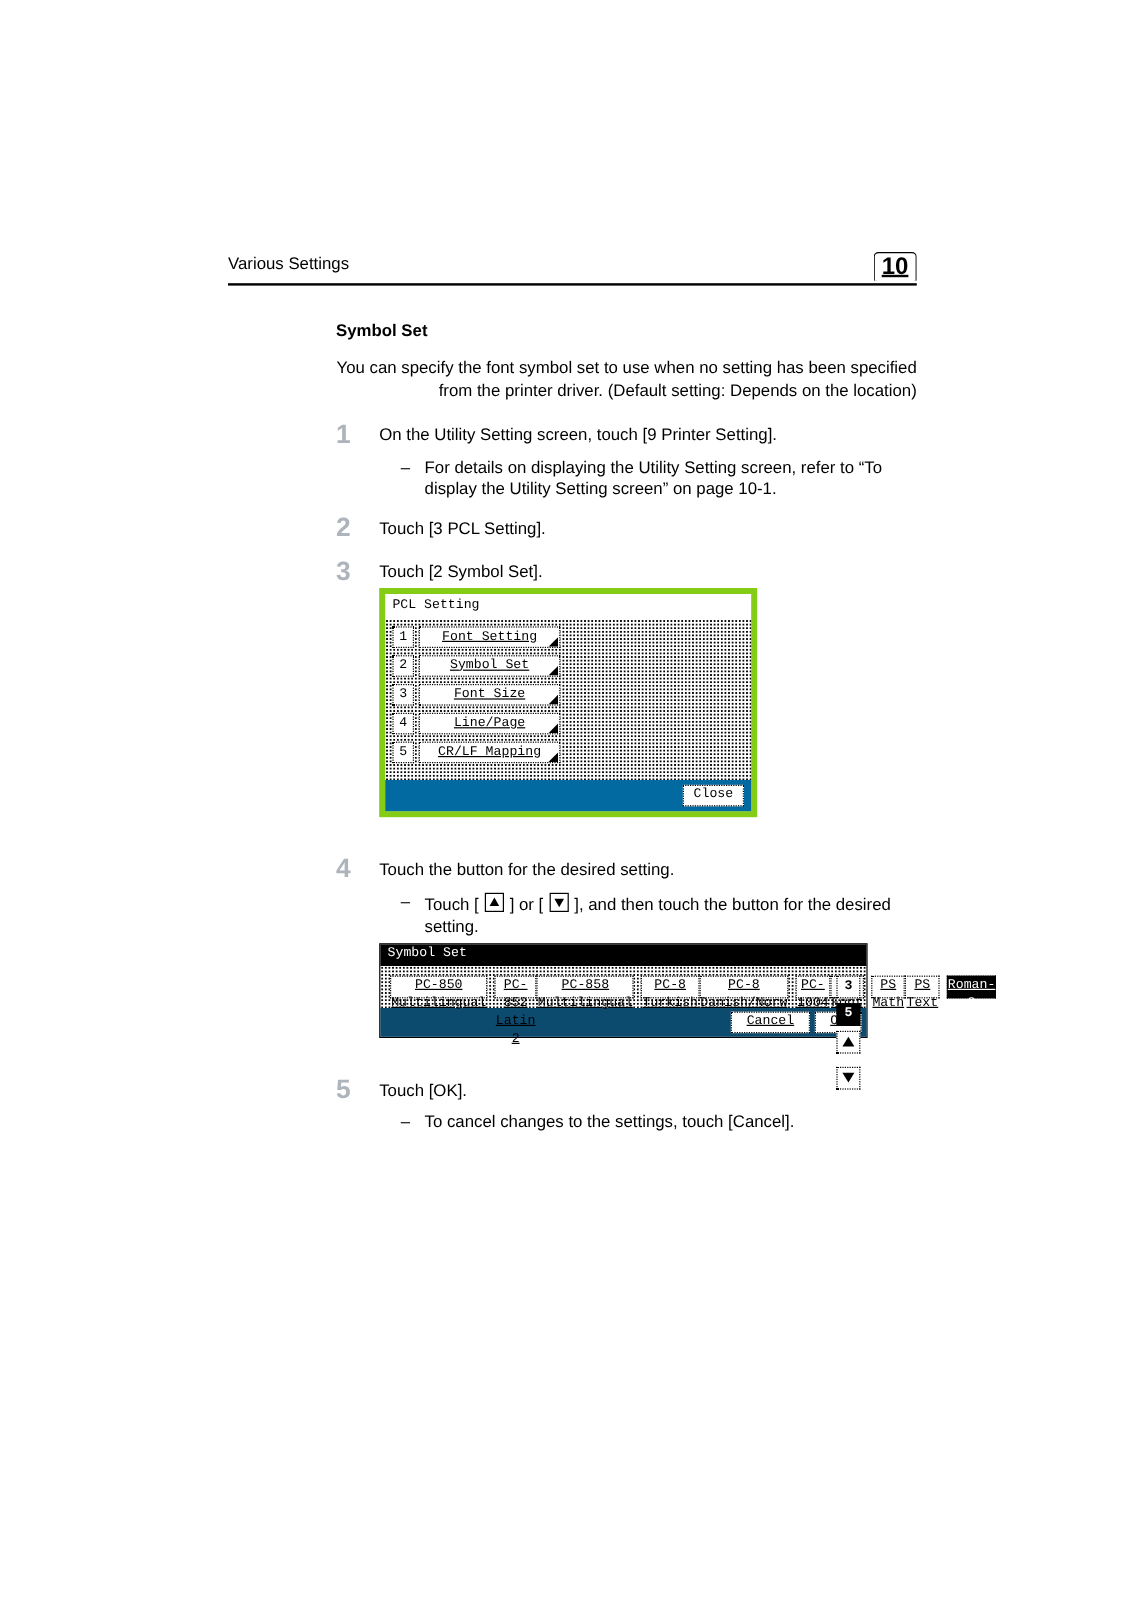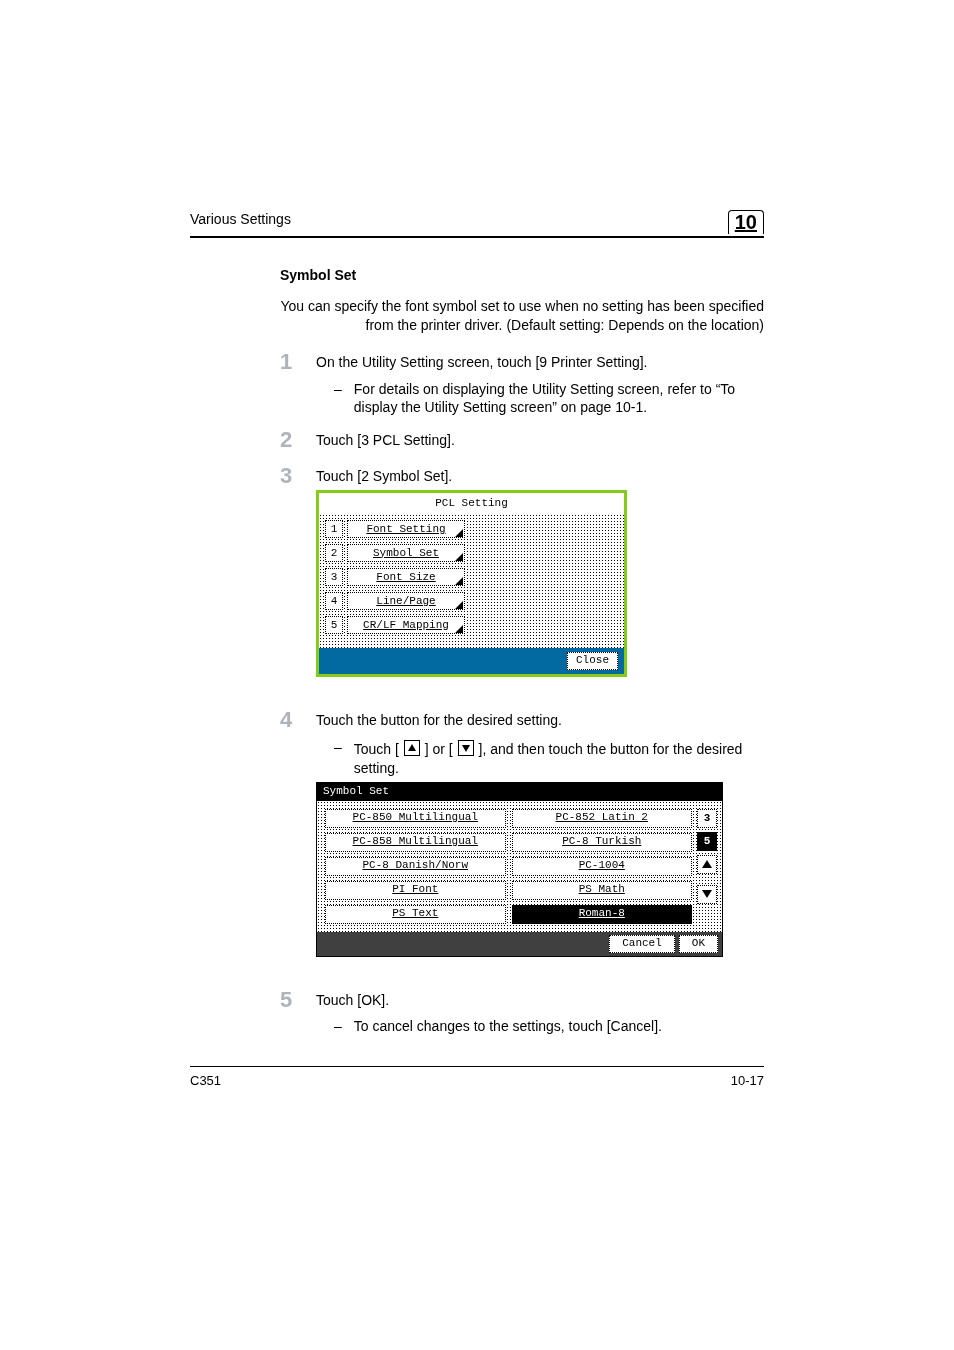--- a/index.html
+++ b/index.html
@@ -76,23 +76,22 @@
   .dash { flex: 0 0 auto; }
   
   .lcd {
     font-family: "Courier New", monospace;
     font-size: 11px;
     color: #000;
     background: #fff;
   }
   .lcd1 {
     width: 305px;
-    border: 3px solid #84cc16;
+    border: 5px solid #84cc16;
     margin: 4px 0 20px 0;
-    text-align: center;
   }
   .lcd1-title { padding: 3px 6px; }
   .dots-area {
     position: relative;
     padding: 6px 6px 8px 6px;
     background-image:
       radial-gradient(circle, #000 0.6px, transparent 0.6px);
     background-size: 3px 3px;
     background-position: 0 0;
   }
@@ -143,28 +142,28 @@
     border: 1px solid #000;
     margin: 4px 0 20px 0;
   }
   .lcd2-titlebar { background:#000; color:#fff; padding:2px 6px; line-height:1.25; }
   .lcd2-body {
     position: relative;
     padding: 8px 30px 8px 8px;
     background-image: radial-gradient(circle, #000 0.6px, transparent 0.6px);
     background-size: 3px 3px;
   }
-  .lcd2-grid { display:flex; flex-direction:column; row-gap:5px; }
+  .lcd2-grid { display:flex; flex-direction:row; row-gap:5px; }
   .lcd2-row { display:flex; column-gap:6px; }
   .opt { flex:1; background:#fff; border:1px dotted #000; text-align:center; height:17px; line-height:15px; text-decoration: underline; }
   .opt.sel { background:#000; color:#fff; text-decoration: underline; }
   .sidecol { position:absolute; right:5px; top:8px; width:20px; display:flex; flex-direction:column; row-gap:4px; }
   .sidebox { background:#fff; border:1px dotted #000; height:17px; display:flex; align-items:center; justify-content:center; font-weight:bold; }
   .sidebox.filled { background:#000; color:#fff; }
-  .lcd2-footer { background:#404040; padding:3px 4px; display:flex; justify-content:flex-end; column-gap:4px; }
+  .lcd2-footer { background:#0c4a6e; padding:3px 4px; display:flex; justify-content:flex-end; column-gap:4px;text-decoration:underline; }
   .lcd2-footer .smallbtn { padding: 0 12px; }
   .sidebox svg { display:block; }
   
   .page-footer {
     position:absolute;
     left:190px; right:190px; bottom:260px;
     border-top:1px solid #000;
     padding-top:5px;
     display:flex; justify-content:space-between;
     font-size:13px;
@@ -333,17 +332,13 @@
           <div>Touch [OK].</div>
           <div class="sub">
             <span class="dash">–</span>
             <span>To cancel changes to the settings, touch [Cancel].</span>
           </div>
         </div>
       </li>
     </ul>
   </div>
 
-  <div class="page-footer">
-    <span>C351</span>
-    <span>10-17</span>
-  </div>
 </div>
 
 </body></html>

